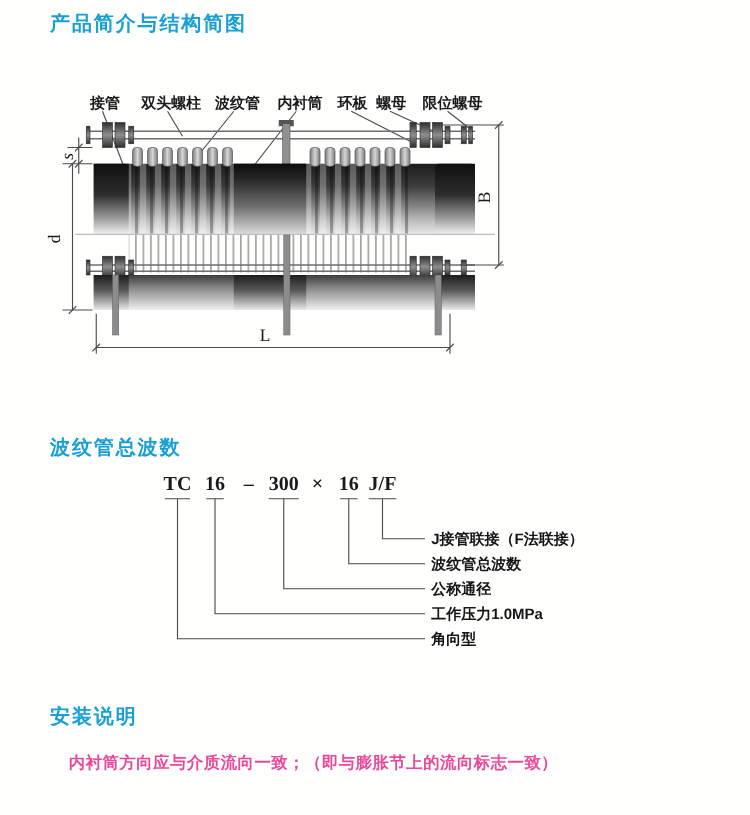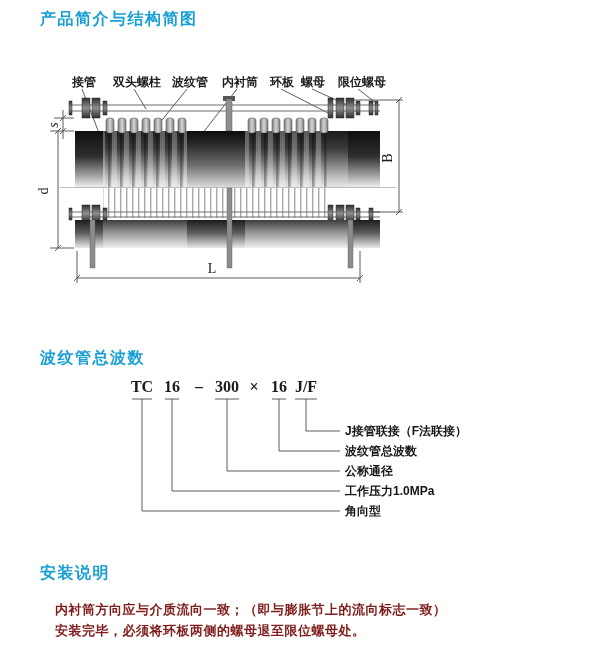--- a/index.html
+++ b/index.html
@@ -4,21 +4,21 @@
 <style>
   html,body{margin:0;padding:0;background:#ffffff;}
   .page{position:relative;width:600px;height:652px;background:#fffffe;overflow:hidden;
         font-family:"Liberation Sans",sans-serif;}
   .sec-title{position:absolute;margin:0;font-size:16px;font-weight:700;
              color:var(--accent,#189fd5);letter-spacing:1.5px;}
   .t1{top:9px;left:40px;}
   .t2{top:348px;left:40px;}
   .t3{top:563px;left:40px;}
   .body-line{position:absolute;left:55px;margin:0;font-size:13px;font-weight:600;
-             color:#7f1d1d;letter-spacing:0.5px;white-space:nowrap;}
+             color:#ec4899;letter-spacing:0.5px;white-space:nowrap;}
   .l1{top:601px;}
   .l2{top:622px;}
   svg{position:absolute;left:0;}
   .diagram{top:55px;}
   .codefig{top:375px;}
   .part-label{font-size:12px;font-weight:600;fill:#1b1b1b;}
   .dimtext{font-family:"Liberation Serif",serif;font-size:14px;fill:#1b1b1b;}
   .dim-italic{font-style:italic;}
   .code-part{font-family:"Liberation Serif",serif;font-size:16px;font-weight:700;fill:#1a1a1a;}
   .code-label{font-size:12px;font-weight:700;fill:#161616;}
@@ -243,15 +243,14 @@
       <text class="code-label" x="345" y="80">波纹管总波数</text>
       <text class="code-label" x="345" y="100">公称通径</text>
       <text class="code-label" x="345" y="120">工作压力1.0MPa</text>
       <text class="code-label" x="345" y="140">角向型</text>
     </g>
   </svg>
 
   <h2 class="sec-title t3">安装说明</h2>
 
   <p class="body-line l1">内衬筒方向应与介质流向一致；（即与膨胀节上的流向标志一致）</p>
-  <p class="body-line l2">安装完毕，必须将环板两侧的螺母退至限位螺母处。</p>
 
 </div>
 
 </body></html>

